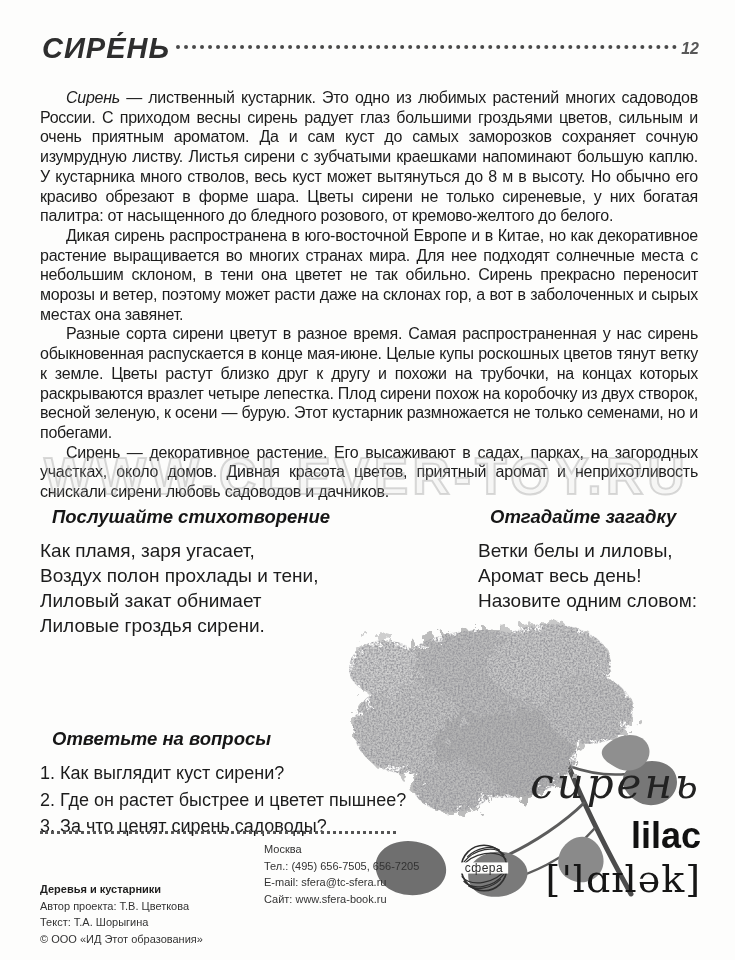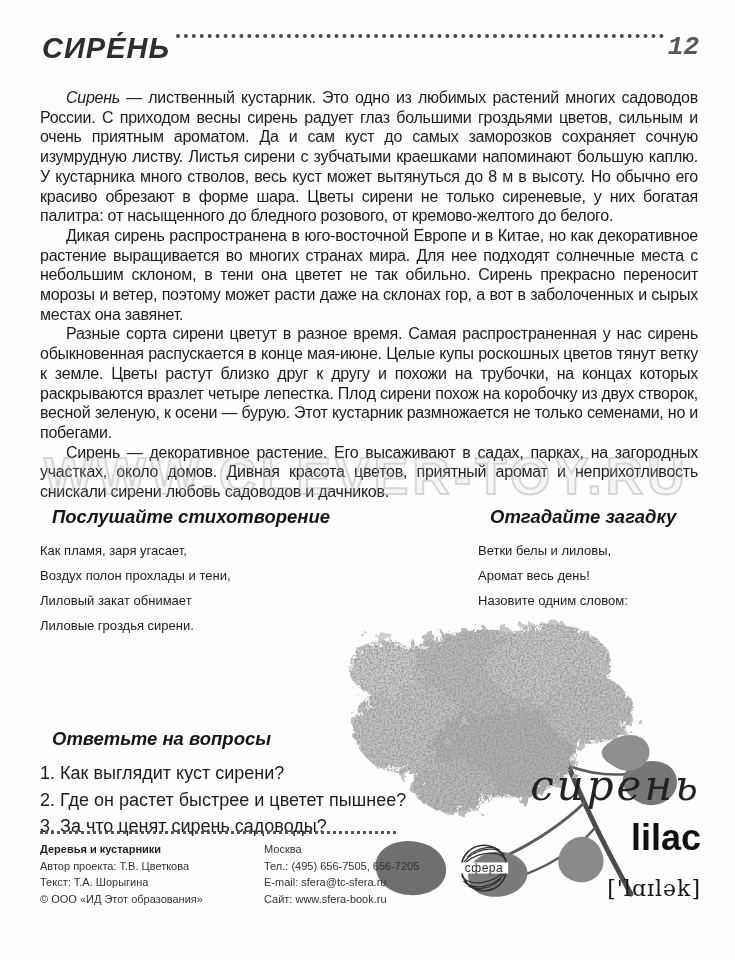--- a/index.html
+++ b/index.html
@@ -3,60 +3,60 @@
 <meta charset="utf-8">
 <style>
   html,body{margin:0;padding:0;background:#e9e9e7;}
   .page{
     position:relative;width:735px;height:960px;margin:0 auto;
     background:#fdfdfc;overflow:hidden;
     font-family:"Liberation Sans",sans-serif;color:#1c1c1c;
     box-shadow:0 0 6px rgba(0,0,0,.25);
   }
   
-  .header{position:absolute;left:42px;right:36px;top:34px;display:flex;align-items:flex-start;}
+  .header{position:absolute;left:42px;right:36px;top:34px;display:flex;align-items:center;}
   .title{font-size:29px;font-weight:bold;font-style:italic;letter-spacing:1px;color:#2e2e2e;line-height:1;white-space:nowrap;}
   .leader{flex:1;height:0;border-bottom:4px dotted #4a4a4a;margin:0 4px 3px 6px;}
-  .page-num{font-size:26px;font-weight:bold;font-style:italic;color:#585858;line-height:1;font-family:Liberation Mono, monospace;}
+  .page-num{font-size:16px;font-weight:bold;font-style:italic;color:#585858;line-height:1;}
   
   .article{position:absolute;left:40px;width:658px;top:88px;z-index:1;}
   .article p{margin:0;text-align:justify;text-indent:26px;font-size:16px;line-height:19.7px;letter-spacing:-0.25px;}
   .article p i.lead{font-style:italic;}
   
   .watermark{
     position:absolute;top:446px;left:44px;z-index:3;pointer-events:none;white-space:nowrap;
     font-size:52px;font-weight:bold;letter-spacing:4px;
     color:rgba(205,205,205,0.14);
     -webkit-text-stroke:2px rgba(150,150,150,0.35);
   }
   
   .two-col{position:absolute;top:506px;left:40px;right:36px;display:flex;z-index:1;}
   .col-poem{width:438px;}
   .col-riddle{flex:1;}
   .section-heading{font-size:18.5px;font-weight:bold;font-style:italic;margin:0 0 10px 12px;color:#161616;}
-  .lines div{font-size:13px;line-height:25px;}
+  .lines div{font-size:19px;line-height:25px;}
   .lines i{font-style:italic;}
   
   .flower{position:absolute;left:333px;top:606px;width:372px;height:300px;z-index:0;}
   
   .questions{position:absolute;left:40px;top:728px;width:430px;z-index:1;}
   .questions .q{font-size:18px;line-height:26.5px;}
   
   .separator{position:absolute;left:40px;top:831px;width:356px;height:0;border-top:3px dotted #555;z-index:1;}
   .footer{position:absolute;left:40px;top:841px;display:flex;gap:18px;z-index:1;align-items:flex-start;}
   .f-col{font-size:11px;line-height:1.5;color:#333;}
-  .f-col .bold{font-weight:bold;color:#1f1f1f;}
+  .f-col .bold{font-weight:bold;color:#1f1f1f;margin-top:40px;}
   .f-col1{width:206px;}
   .f-col2{width:176px;}
   .logo{width:52px;height:52px;margin-top:1px;}
   
   .vocab{position:absolute;right:34px;bottom:60px;text-align:right;z-index:2;}
   .vocab .cursive{font-family:"DejaVu Serif",serif;font-style:italic;font-size:42px;line-height:1;letter-spacing:3px;color:#222;}
   .vocab .english{font-size:36px;font-weight:bold;margin-top:12px;line-height:1.05;color:#111;}
-  .vocab .transcription{font-family:"DejaVu Serif",serif;font-size:22px;margin-top:20px;line-height:1.05;color:#161616;letter-spacing:1px;}
+  .vocab .transcription{font-family:"DejaVu Serif",serif;font-size:38px;margin-top:5px;line-height:1.05;color:#161616;letter-spacing:1px;}
 </style>
 </head>
 <body>
 
 <div class="page">
 
   <div class="header">
     <span class="title">СИРЕ́НЬ</span>
     <span class="leader"></span>
     <span class="page-num">12</span>

